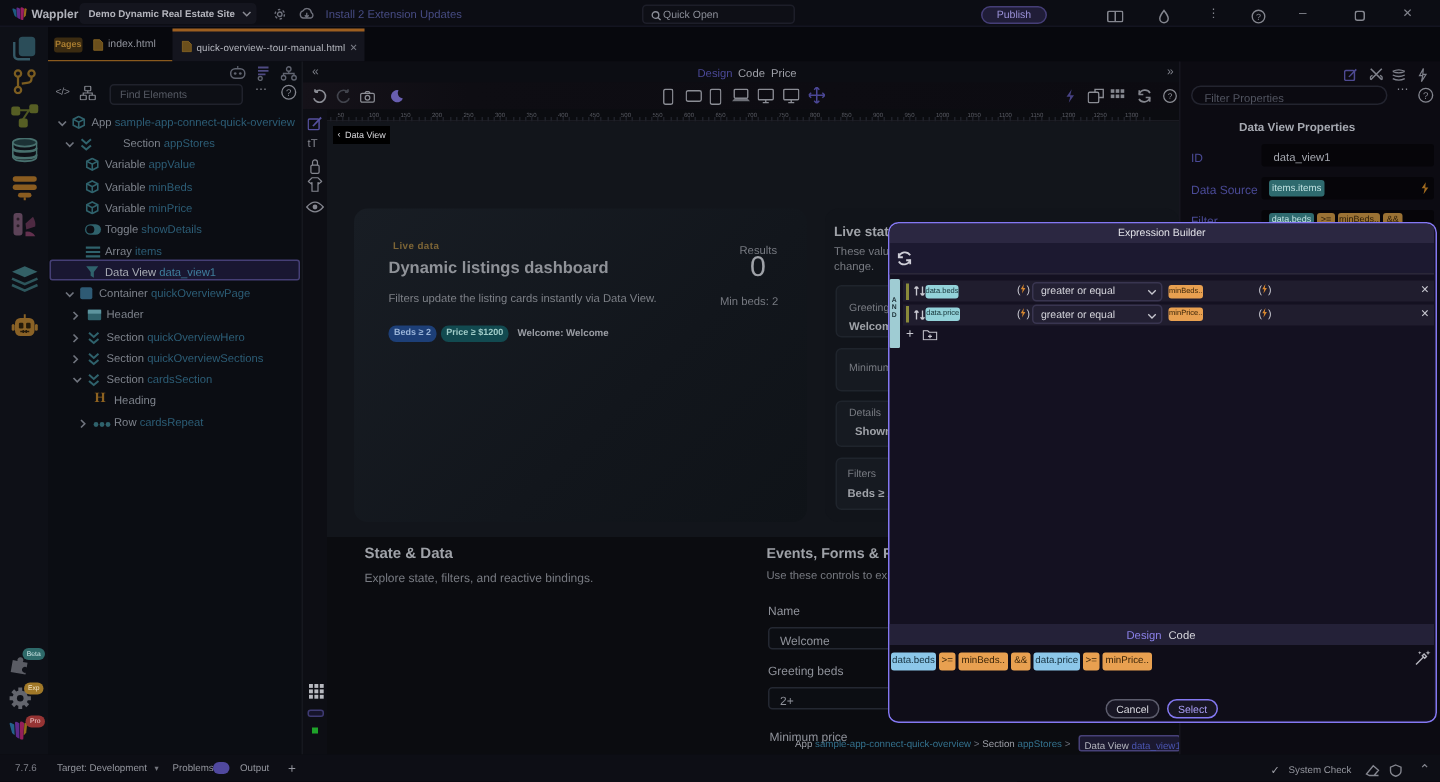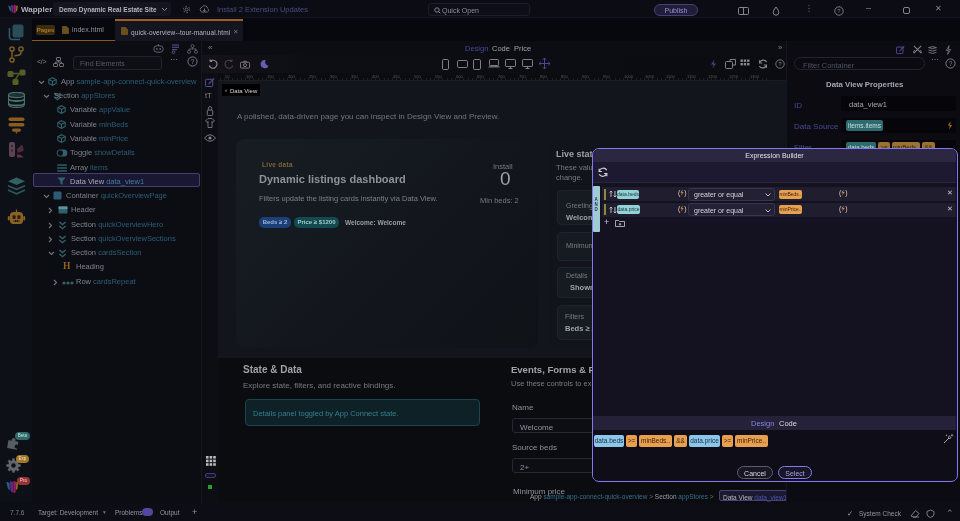--- a/index.html
+++ b/index.html
@@ -228,21 +228,21 @@
       </div>
       <div class="trow" style="top:48px;width:170px;">
         <svg class="tcaret" style="left:11px;top:5px;" width="7" height="5" viewBox="0 0 7 5">
           <path d="M1 1 L3.5 3.5 L6 1" stroke="#70747e" stroke-width="1.1" fill="none"></path>
         </svg>
         <span style="position:absolute;left:21px;top:0;">
           <svg width="9" height="9" viewBox="0 0 10 10" style="position:absolute;top:2.5px;">
             <path d="M1.5 1 L5 4 L8.5 1 M1.5 5.5 L5 8.5 L8.5 5.5" stroke="#2f626c" stroke-width="1.5" fill="none"></path>
           </svg>
         </span>
-        <span style="position:absolute;left:22px;top:2px;"><b style="">Section</b> <span class="nm" style="">appStores</span></span>
+        <span style="position:absolute;left:50px;top:2px;"><b style="">Section</b> <span class="nm" style="">appStores</span></span>
       </div>
       <div class="trow" style="top:62px;width:170px;">
         <span style="position:absolute;left:25px;top:0;">
           <svg width="9" height="9" viewBox="0 0 11 11" style="position:absolute;top:2px;">
             <path d="M5.5 0.8 L10 3.1 V7.9 L5.5 10.2 L1 7.9 V3.1 Z" fill="none" stroke="#2f626c" stroke-width="1.3"></path>
             <path d="M1 3.1 L5.5 5.4 L10 3.1 M5.5 5.4 V10.2" stroke="#2f626c" stroke-width="1.3" fill="none"></path>
           </svg>
         </span>
         <span style="position:absolute;left:38px;top:2px;"><b style="">Variable</b> <span class="nm" style="">appValue</span></span>
       </div>
@@ -656,30 +656,29 @@
     <div class="abs" style="left:6px;top:412px;width:3.5px;height:3.5px;background:#1fa32a;"></div>
   </div>
 
   <div class="abs" style="left:16px;top:40px;width:568px;height:277px;background:#12151b;"></div>
   <div class="abs" style="left:16px;top:317px;width:568px;height:145px;background:#0b0c10;"></div>
 
   <div class="abs" style="left:20px;top:43px;width:38px;height:12px;background:#000;color:#d8d8dc;font-size:6px;">
     <span style="position:absolute;left:3px;top:3px;">‹</span>
       <span style="position:absolute;left:8px;top:3.5px;">Data View</span>
   </div>
-  <div class="abs" style="left:35px;top:71px;font-size:8px;color:#74777e;">A polished, data-driven page you can inspect in Design View and Preview.</div>
 
   <div class="abs" style="left:34px;top:98px;width:302px;height:209px;border-radius:9px;background:linear-gradient(135deg,#181d24 0%,#12161c 60%,#0f1318 100%);">
     <div class="abs" style="left:26px;top:22px;font-size:6.5px;font-weight:bold;color:#7d6536;letter-spacing:0.3px;">Live data</div>
     <div class="abs" style="left:23px;top:34px;font-size:11px;font-weight:bold;color:#8f9298;">Dynamic listings dashboard</div>
     <div class="abs" style="left:23px;top:55px;font-size:7.5px;color:#7d8087;">Filters update the listing cards instantly via Data View.</div>
     <div class="abs" style="left:23px;top:78px;width:32px;height:11px;background:#1d3f77;border-radius:5px;text-align:center;line-height:11px;font-size:6px;font-weight:bold;color:#9ab4d8;">Beds ≥ 2</div>
     <div class="abs" style="left:58px;top:78px;width:45px;height:11px;background:#124a50;border-radius:5px;text-align:center;line-height:11px;font-size:6px;font-weight:bold;color:#a0ccc8;">Price ≥ $1200</div>
     <div class="abs" style="left:109px;top:80px;font-size:6.5px;font-weight:bold;color:#9a9da4;">Welcome: Welcome</div>
-    <div class="abs" style="left:257px;top:23px;font-size:7.5px;color:#767980;">Install</div>
+    <div class="abs" style="left:257px;top:23px;font-size:7.5px;color:#767980;">Results</div>
     <div class="abs" style="left:264px;top:29px;font-size:19px;color:#9fa2a8;">0</div>
     <div class="abs" style="left:244px;top:57px;font-size:7.5px;color:#767980;text-align:center;">Min beds: 2</div>
   </div>
 
   <div class="abs" style="left:348px;top:98px;width:236px;height:209px;border-radius:9px;background:#11141a;">
     <div class="abs" style="left:6px;top:10px;font-size:9px;font-weight:bold;color:#9fa2a8;">Live stats</div>
     <div class="abs" style="left:6px;top:24px;font-size:7.5px;color:#787b82;">These values update automatically as you</div>
     <div class="abs" style="left:6px;top:34px;font-size:7.5px;color:#787b82;">change.</div>
     <div class="abs" style="left:7px;top:51px;width:231px;height:35px;background:#161a21;border:1px solid #1f242c;border-radius:4px;">
       <div class="abs" style="left:8px;top:11px;font-size:7px;color:#787b82;">Greeting:</div>
@@ -693,31 +692,28 @@
       <div class="abs" style="left:12px;top:15px;font-size:7.5px;font-weight:bold;color:#9fa2a8;">Shown</div>
     </div>
     <div class="abs" style="left:7px;top:166px;width:231px;height:35px;background:#161a21;border:1px solid #1f242c;border-radius:4px;">
       <div class="abs" style="left:7px;top:7px;font-size:7px;color:#787b82;">Filters</div>
       <div class="abs" style="left:7px;top:18px;font-size:7.5px;font-weight:bold;color:#9fa2a8;">Beds ≥ 2</div>
     </div>
   </div>
 
   <div class="abs" style="left:41px;top:323px;font-size:10px;font-weight:bold;color:#9fa2a8;">State &amp; Data</div>
   <div class="abs" style="left:41px;top:340px;font-size:8px;color:#787b82;">Explore state, filters, and reactive bindings.</div>
-  <div class="abs" style="left:43px;top:358px;width:235px;height:27px;background:#0d2126;border:1px solid #1c444d;border-radius:4px;">
-    <div class="abs" style="left:7px;top:9px;font-size:7.5px;color:#35808e;">Details panel toggled by App Connect state.</div>
-  </div>
 
   <div class="abs" style="left:309px;top:323px;font-size:9.5px;font-weight:bold;color:#9fa2a8;">Events, Forms &amp; Filters</div>
   <div class="abs" style="left:309px;top:338px;font-size:7.5px;color:#787b82;">Use these controls to explore behavior.</div>
   <div class="abs" style="left:310px;top:362px;font-size:8px;color:#8f929a;">Name</div>
   <div class="abs" style="left:310px;top:377px;width:274px;height:15px;background:#0c0e13;border:1px solid #242832;border-radius:3px;">
     <div class="abs" style="left:7px;top:4px;font-size:8px;color:#8f929a;">Welcome</div>
   </div>
-  <div class="abs" style="left:310px;top:402px;font-size:8px;color:#8f929a;">Source beds</div>
+  <div class="abs" style="left:310px;top:402px;font-size:8px;color:#8f929a;">Greeting beds</div>
   <div class="abs" style="left:310px;top:417px;width:274px;height:15px;background:#0c0e13;border:1px solid #242832;border-radius:3px;">
     <div class="abs" style="left:7px;top:4px;font-size:8px;color:#8f929a;">2+</div>
   </div>
   <div class="abs" style="left:311px;top:446px;font-size:8px;color:#8f929a;">Minimum price</div>
 
   <div class="abs" style="left:0;top:447px;width:584px;height:15px;">
     <div class="abs" style="left:328px;top:5px;font-size:6.5px;color:#9b9da5;white-space:nowrap;">App <span style="color:#33708c;">sample-app-connect-quick-overview</span> <span style="color:#6e717c;">&gt;</span> Section <span style="color:#33708c;">appStores</span> <span style="color:#6e717c;">&gt;</span></div>
     <div class="abs" style="left:517px;top:2px;width:68px;height:11px;background:#1b1930;border:1px solid #474178;border-radius:2px;">
       <div class="abs" style="left:3px;top:2.5px;font-size:6.5px;color:#b5b7bf;white-space:nowrap;">Data View <span style="color:#4a55b0;">data_view1</span></div>
     </div>
@@ -735,21 +731,21 @@
       <path d="M1 10 Q0 7 2.5 6.5 M10 10 Q11 7 8.5 6.5" stroke="#7e808a" stroke-width="1.1" fill="none"></path>
     </svg>
   <svg class="abs" style="left:141px;top:4.5px;" width="9" height="8" viewBox="0 0 11 10">
       <path d="M0.5 2 Q5.5 -0.5 10.5 2 M0.5 2 Q5.5 4.5 10.5 2 M0.5 5 Q5.5 7.5 10.5 5 M0.5 8 Q5.5 10.5 10.5 8" stroke="#7e808a" stroke-width="1.1" fill="none"></path>
     </svg>
   <svg class="abs" style="left:158px;top:3.5px;" width="7" height="10" viewBox="0 0 8 11">
       <path d="M4.5 0.5 L1.5 6 H4 L3 10.5 L6.5 5 H4 Z" fill="none" stroke="#7e808a" stroke-width="0.9"></path>
     </svg>
 
   <div class="abs" style="left:7px;top:16px;width:131px;height:13px;border:1px solid #23242f;border-radius:6.5px;background:#0b0a11;">
-    <div class="abs" style="left:8px;top:2.5px;font-size:7.5px;color:#515460;">Filter Container</div>
+    <div class="abs" style="left:8px;top:2.5px;font-size:7.5px;color:#515460;">Filter Properties</div>
   </div>
   <div class="abs" style="left:144px;top:14px;font-size:8px;color:#84868f;">⋯</div>
   <svg class="abs" style="left:158px;top:17px;" width="11" height="11" viewBox="0 0 11 11">
       <circle cx="5.5" cy="5.5" r="4.6" fill="none" stroke="#84868f" stroke-width="0.9"></circle>
       <text x="5.5" y="8" text-anchor="middle" font-size="6.5" fill="#84868f" font-family="Liberation Sans">?</text>
     </svg>
 
   <div class="abs" style="left:7px;top:39px;font-size:7.8px;font-weight:bold;color:#a6a9b1;padding-left:32px;">Data View Properties</div>
 
   <div class="abs" style="left:7px;top:60px;font-size:8px;color:#4a4a96;">ID</div>

